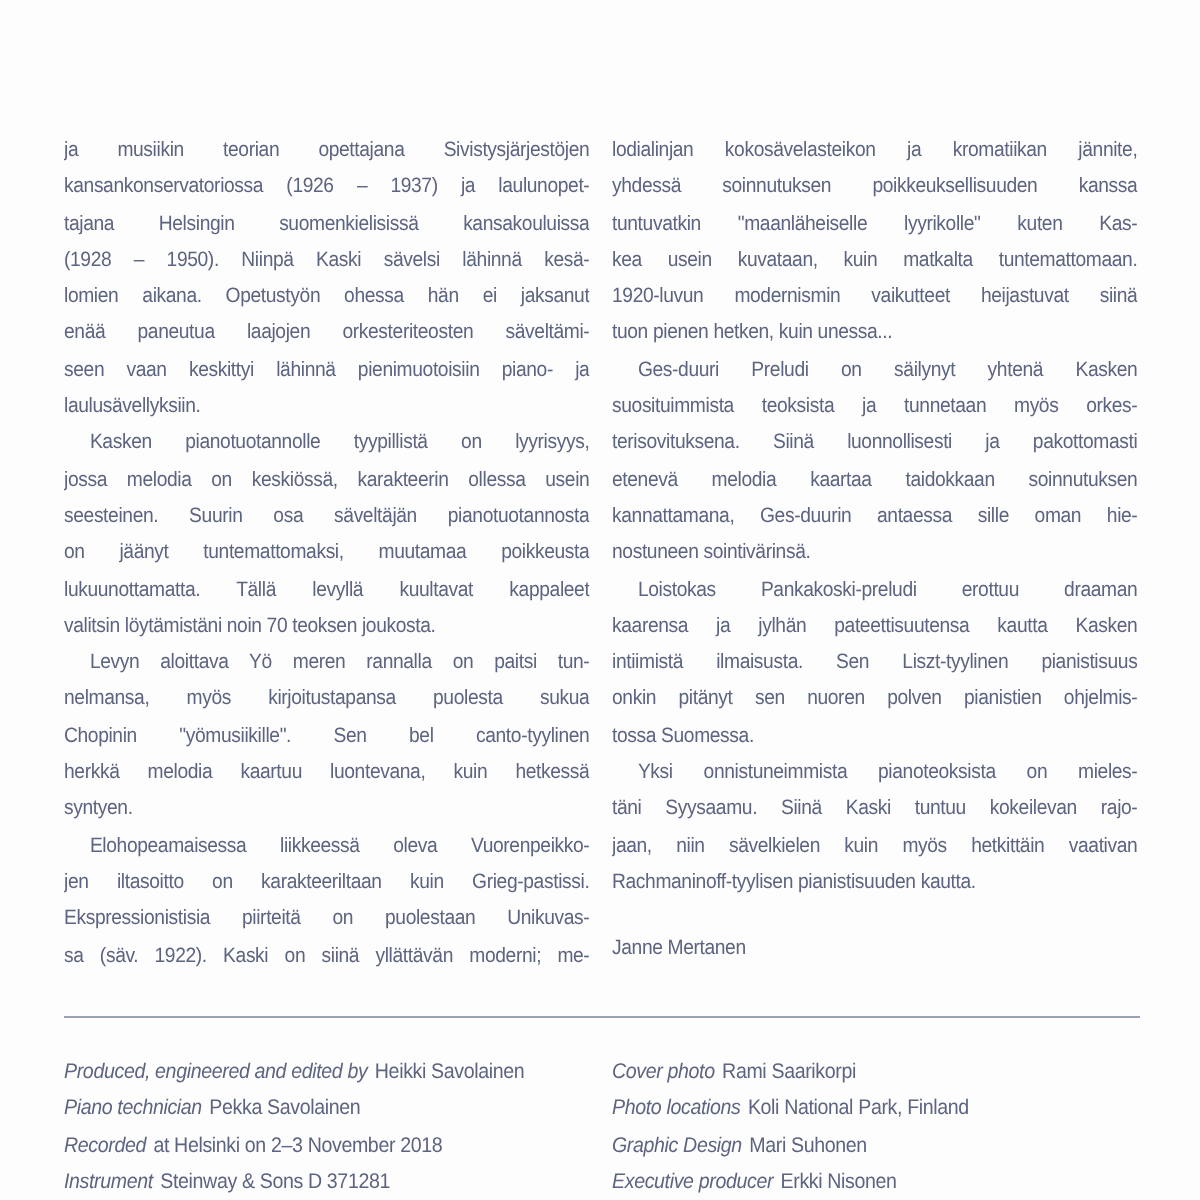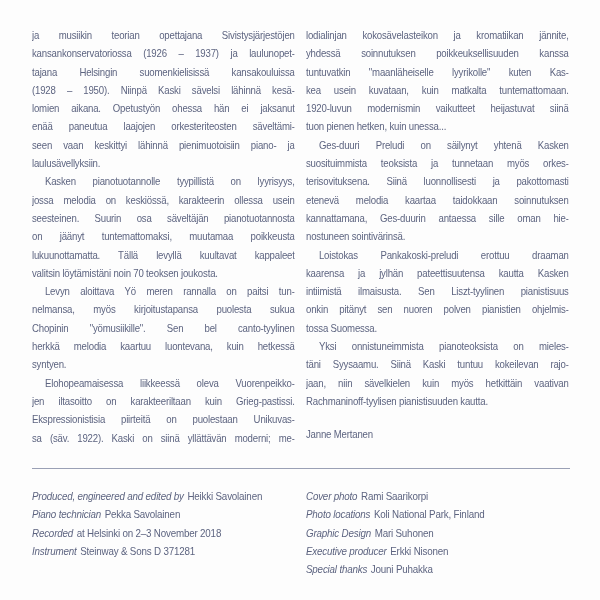--- a/index.html
+++ b/index.html
@@ -4,21 +4,21 @@
 <style>
   html,body{margin:0;padding:0;}
   body{
     width:600px;height:600px;
     background:#fdfdfd;
     font-family:"Liberation Sans",sans-serif;
     position:relative;
     overflow:hidden;
     color:#5d6480;
   }
-  .page{position:absolute;inset:0;}
+  .page{position:absolute;inset:0;margin-top:40px;}
   .col{
     position:absolute;top:27px;width:284px;
     transform:scaleX(0.925);transform-origin:0 0;
     font-size:10.4px;line-height:18.3px;letter-spacing:-0.2px;
   }
   #col-left{left:32px;}
   #col-right{left:306px;}
   .line{
     text-align:justify;
     text-align-last:justify;

